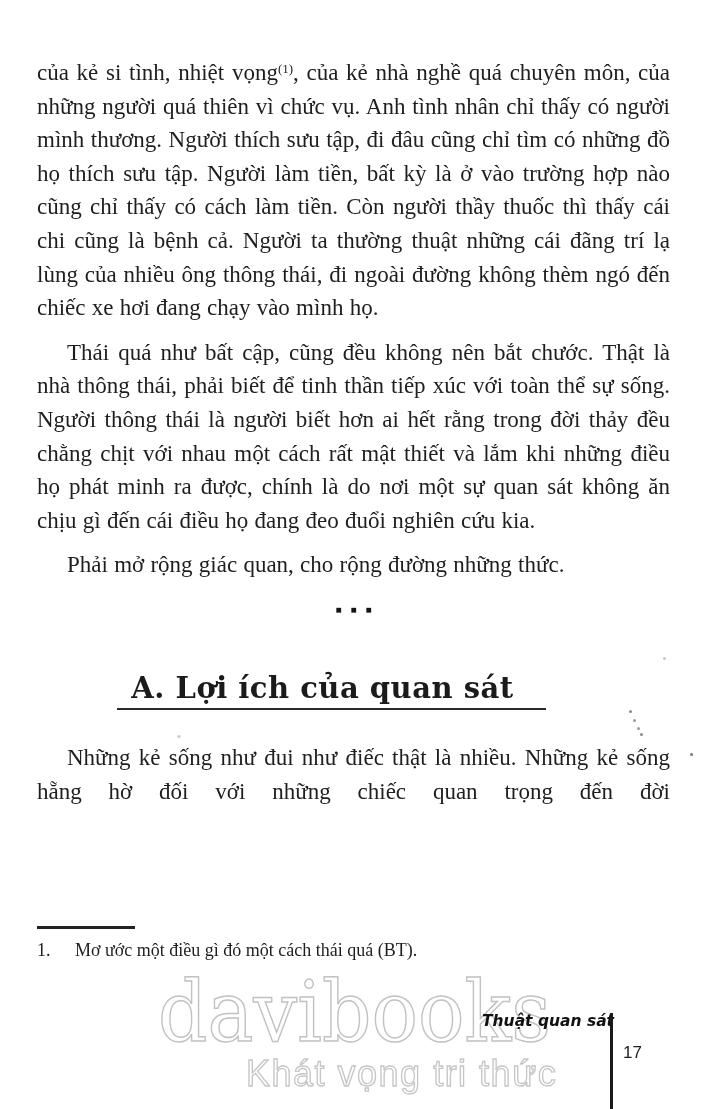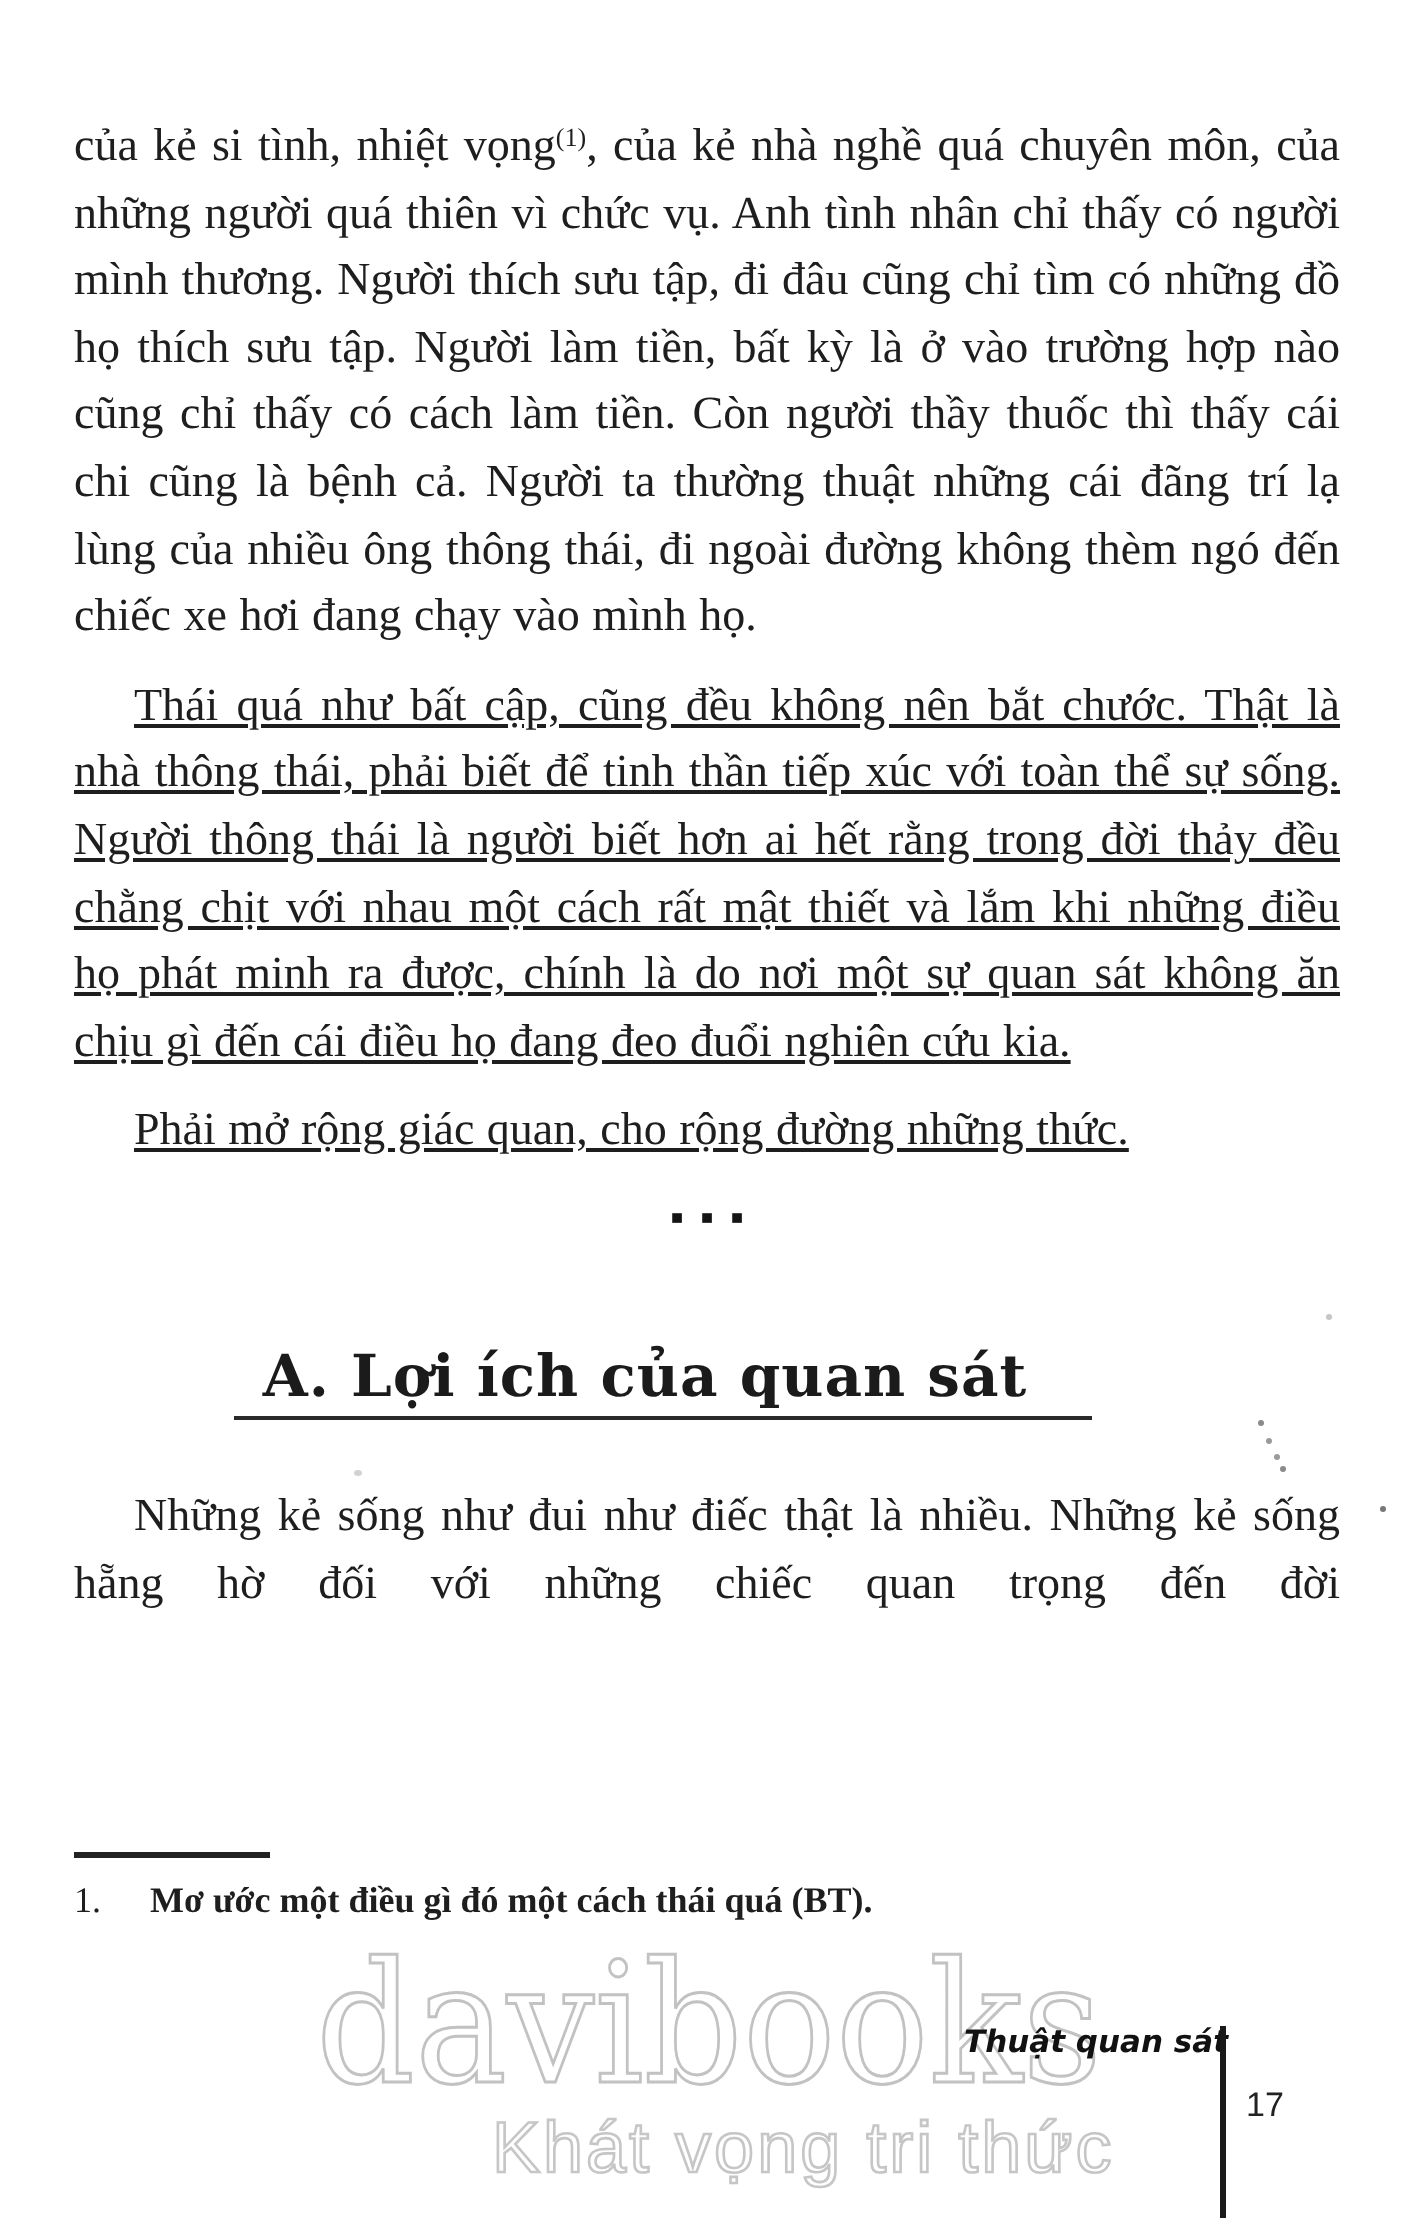--- a/index.html
+++ b/index.html
@@ -6,21 +6,21 @@
   .page {
     position:relative; width:710px; height:1109px; margin:0 auto;
     background:#ffffff; overflow:hidden;
     font-family:"Liberation Serif", serif; color:#1e1e1e;
   }
   .content { position:absolute; left:37px; top:56px; width:633px; z-index:2; }
   .para {
     margin:0; font-size:23px; line-height:33.6px;
     text-align:justify; word-spacing:0.5px;
   }
-  .para + .para { margin-top:11px;text-decoration:underline; }
+  .para + .para { margin-top:11px; }
   .indent { text-indent:30px; }
   .no-indent { text-indent:0; }
   .last-justified { text-align-last:justify; }
   sup.fn-ref { font-size:13px; line-height:0; vertical-align:7px; letter-spacing:0; }
   .separator {
     text-align:center; font-size:10px; letter-spacing:9px;
     margin:22px 0 0 9px; color:#141414;
   }
   .heading-wrap { text-align:center; margin:44px 0 0 -44px; }
   .heading {
@@ -29,21 +29,21 @@
     font-size:29px; letter-spacing:0.5px; color:#1b1b1b;
     padding:0 32px 3px 14px;
     border-bottom:2.5px solid #2a2a2a;
     margin-top:12px;
   }
   .para4 { margin-top:31px; }
   .footnote-area { position:absolute; left:37px; top:926px; width:633px; z-index:2; }
   .footnote-rule { width:98px; height:2.5px; background:#222; }
   .footnote { display:flex; margin-top:9px; font-size:18px; line-height:24px; }
   .fn-marker { flex:none; width:38px; }
-  .fn-text { flex:1;font-weight:bold; }
+  .fn-text { flex:1; }
   .watermark { position:absolute; inset:0; z-index:1; pointer-events:none;text-align:center; }
   .wm-line1 {
     position:absolute; left:158px; top:966px;
     font-family:"DejaVu Serif", serif; font-size:84px; line-height:1.1;
     color:#ffffff; -webkit-text-stroke:1.5px #c2c2c2;
     transform:scaleX(0.92); transform-origin:left top; white-space:nowrap;
   }
   .wm-line2 {
     position:absolute; left:246px; top:1052px;
     font-family:Liberation Sans, sans-serif; font-size:36px; line-height:1.2;

